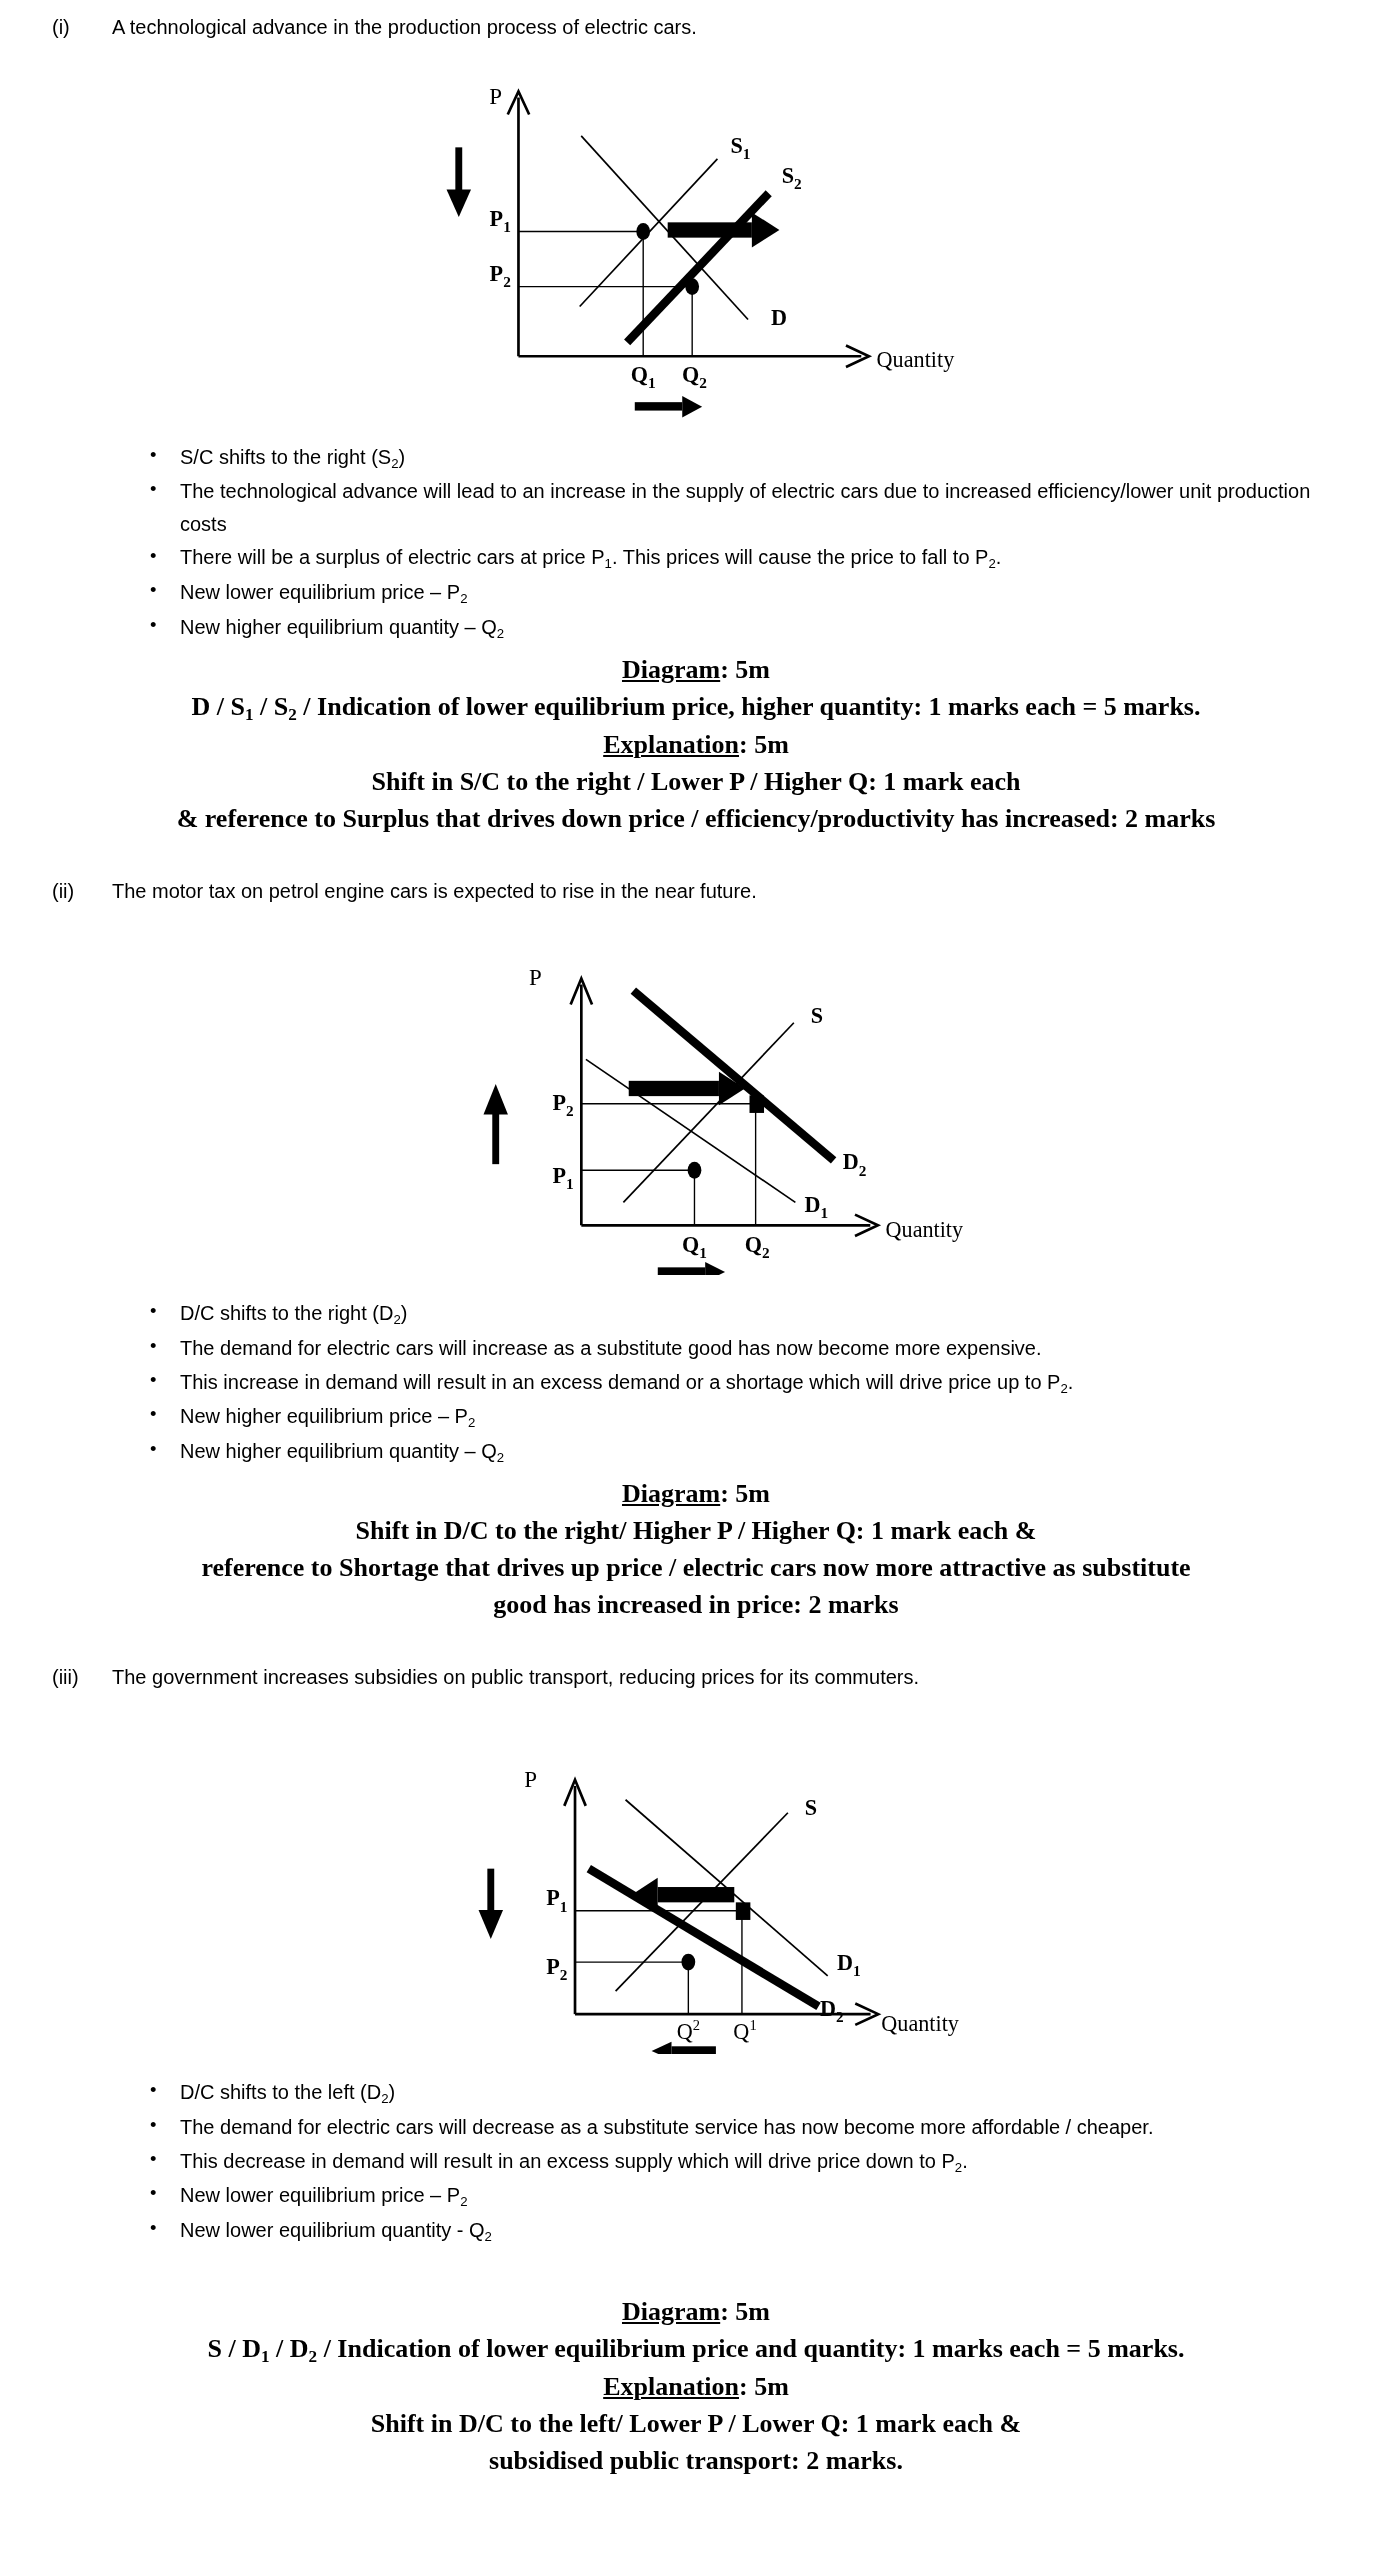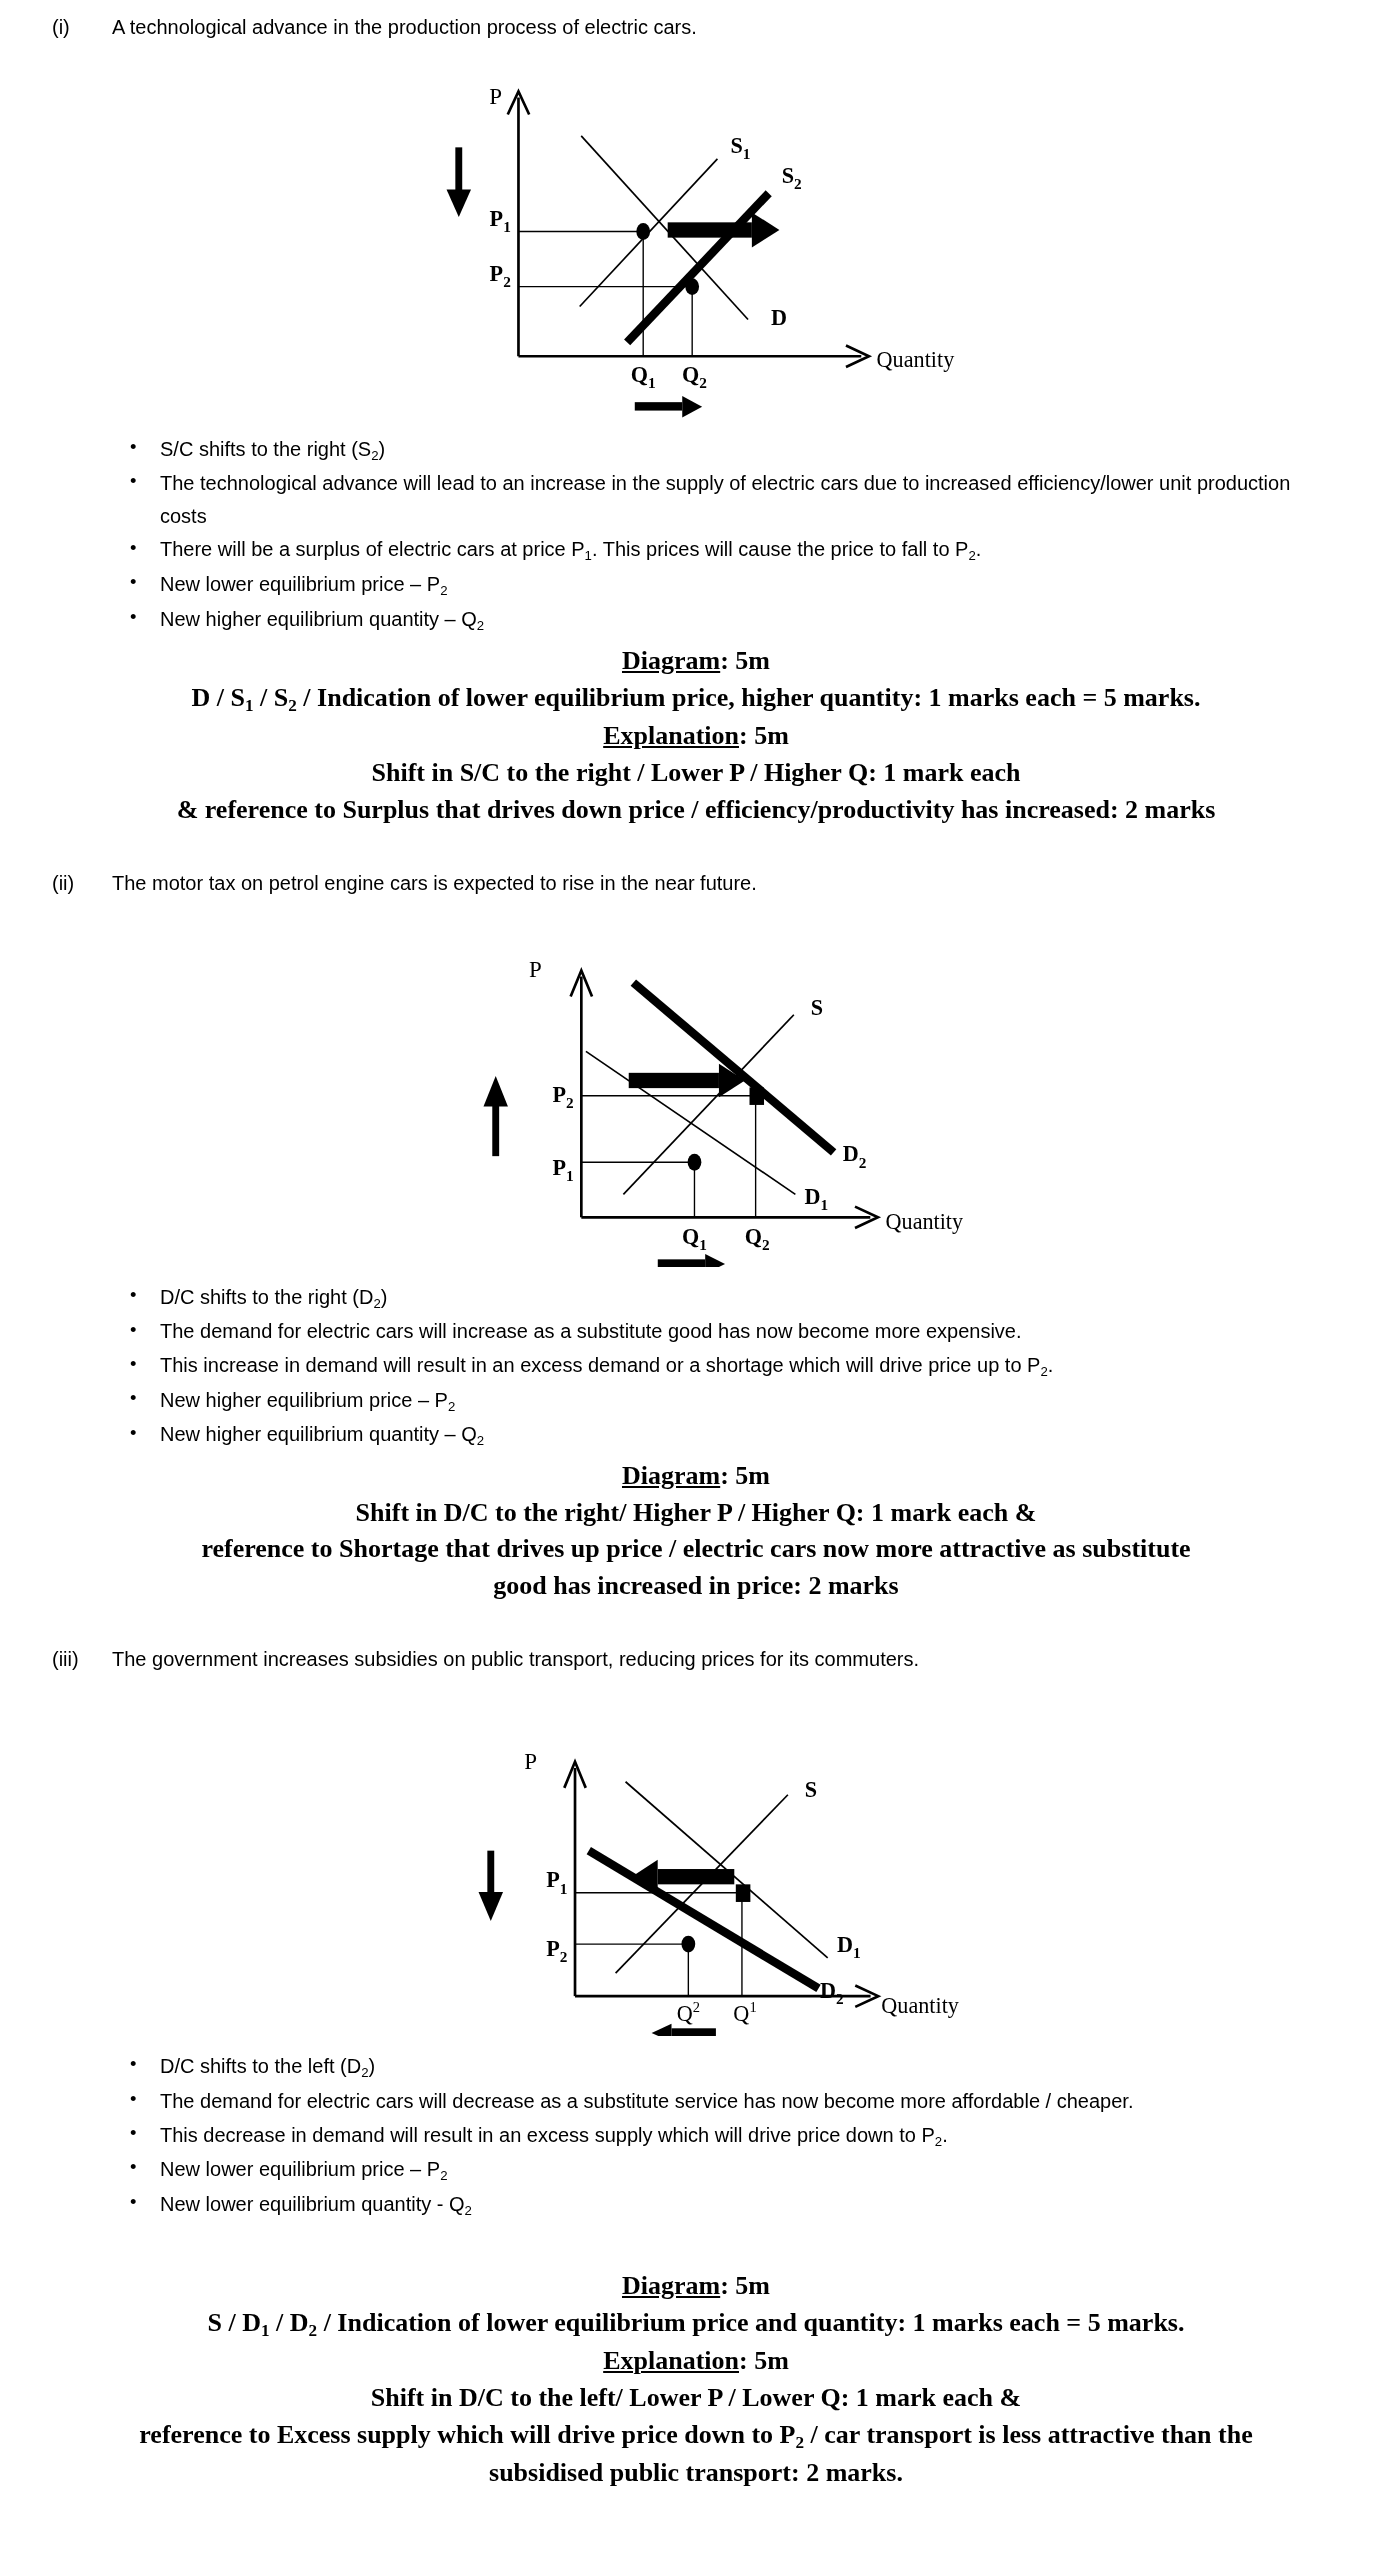--- a/index.html
+++ b/index.html
@@ -41,22 +41,22 @@
   
   .diagram-wrap {
     width: 100%;
     display: flex;
     justify-content: center;
   }
   .diagram-svg { display: block; }
 
   
   ul.bullets {
-    margin: 0;
-    padding: 0 0 0 4px;
+    margin: 8px;
+    padding: 0 0 0 16px;
     list-style: none;
   }
   ul.bullets > li {
     position: relative;
     font-size: 20px;
     line-height: 1.62;
     padding-left: 47px;
     margin-left: 109px;
     margin-bottom: 1.5px;
     max-width: 1132px;
@@ -332,18 +332,17 @@
     <li><span><span>This decrease in demand will result in an excess supply which will drive price down to P</span><sub>2</sub><span>.</span></span></li>
     <li><span><span>New </span><span class="b">lower</span><span> equilibrium price – P</span><sub>2</sub></span></li>
     <li><span><span>New </span><span class="b">lower</span><span> equilibrium quantity - Q</span><sub>2</sub></span></li>
   </ul>
 
   <div class="scheme" style="margin-top:47px">
     <span class="line"><span class="u">Diagram</span><span>: 5m</span></span>
     <span class="line"><span>S / D</span><sub>1</sub><span> / D</span><sub>2</sub><span> / Indication of lower equilibrium price and quantity: 1 marks each = 5 marks.</span></span>
     <span class="line"><span class="u">Explanation</span><span>: 5m</span></span>
     <span class="line"><span>Shift in D/C to the left/ Lower P / Lower Q: 1 mark each &amp;</span></span>
-    <span class="line"><span>reference to Excess supply which will drive price down to P</span><sub>2</sub><span> / car transport is less attractive than the</span></span>
     <span class="line"><span>subsidised public transport: 2 marks.</span></span>
   </div>
 
 </div>
 
 
 </body></html>

